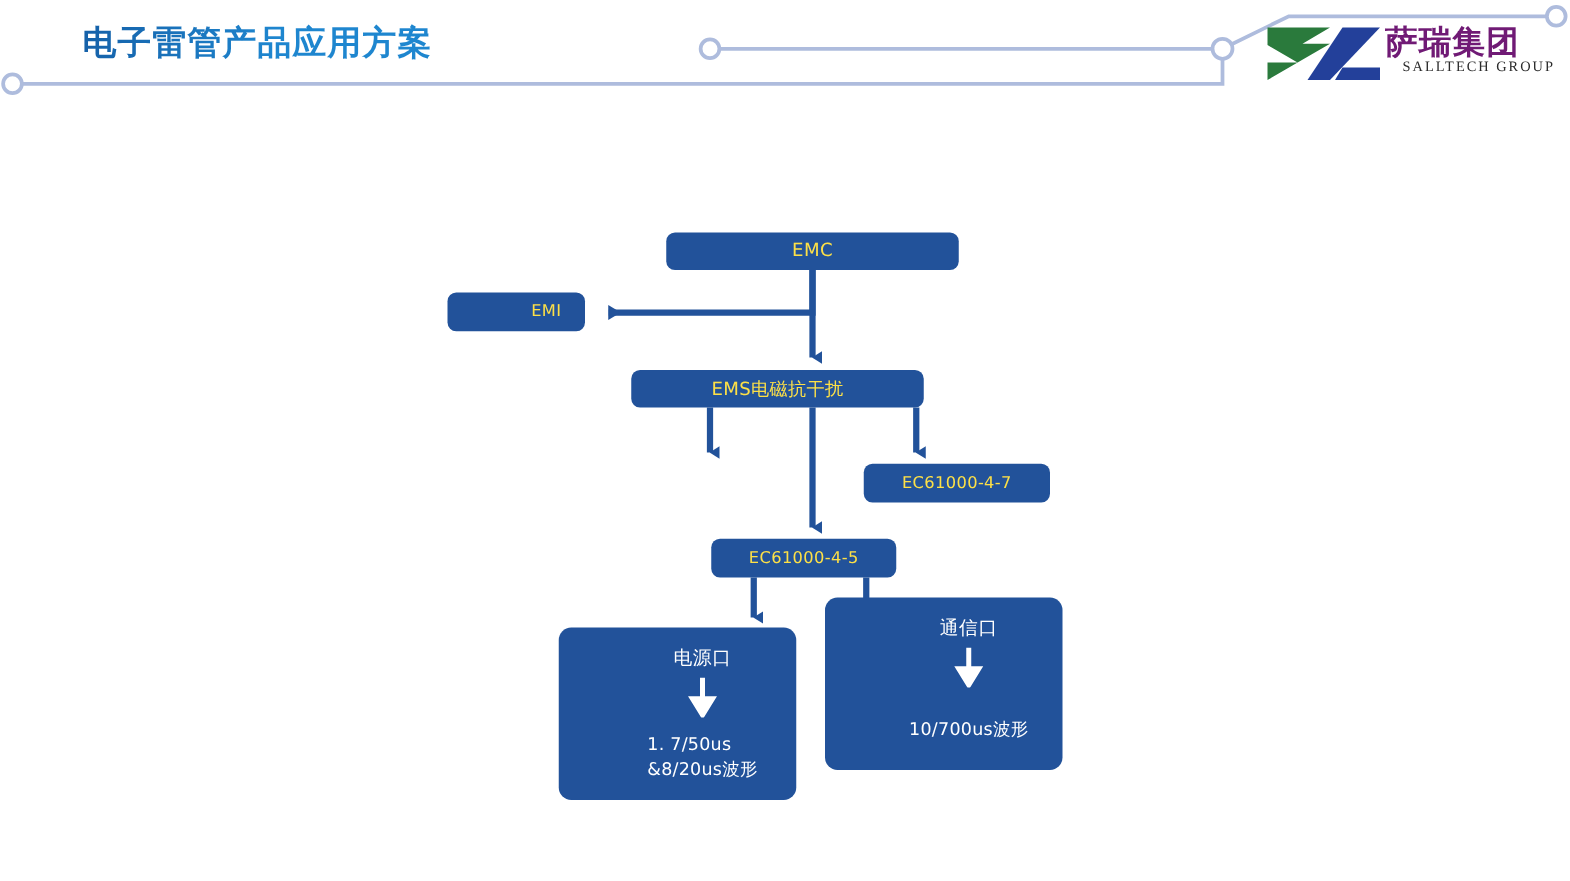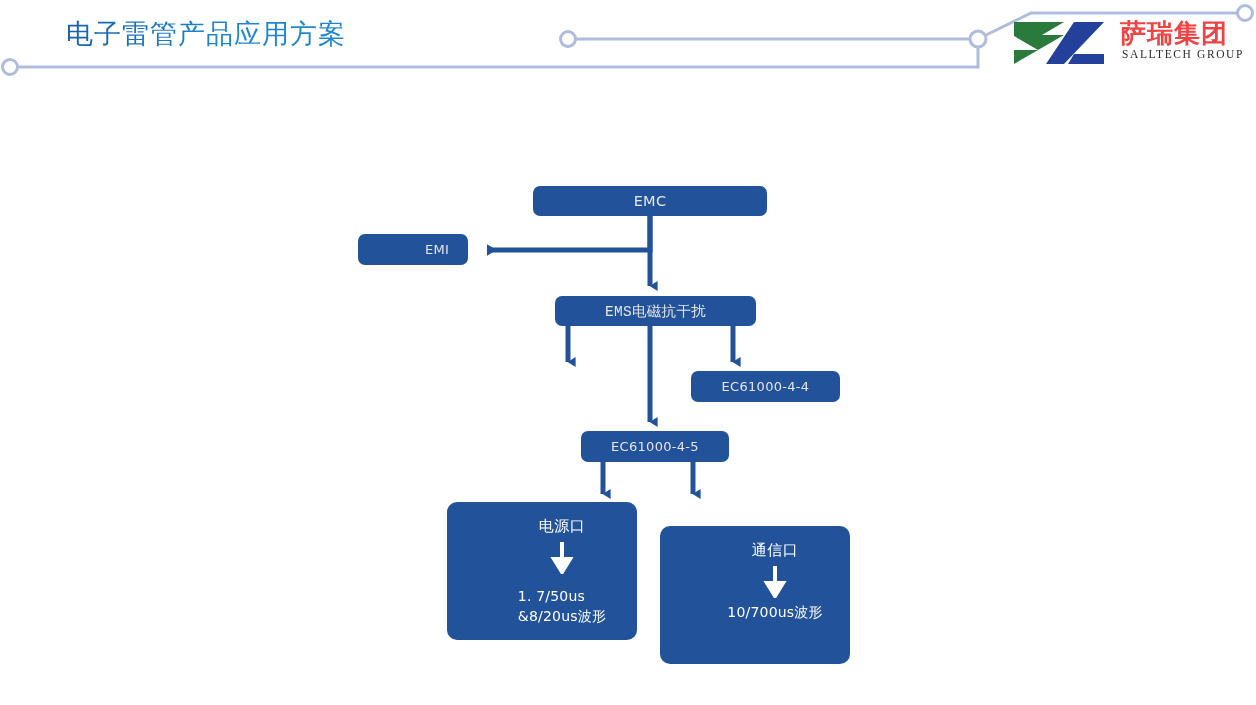--- a/index.html
+++ b/index.html
@@ -10,34 +10,34 @@
     position:relative;
     overflow:hidden;
   }
   .slide{position:absolute;inset:0;}
 
   
   .header{position:absolute;left:0;top:0;width:1256px;height:92px;}
   .deco-svg{position:absolute;left:0;top:0;}
   .slide-title{
     position:absolute;left:66px;top:16px;
-    font-size:27px;font-weight:normal;letter-spacing:1px;
+    font-size:27px;font-weight:bold;letter-spacing:1px;
     color:#1b74bd;
     background:linear-gradient(100deg,#1560a8 0%,#1e86cf 55%,#1e86cf 100%);
     -webkit-background-clip:text;background-clip:text;
     -webkit-text-fill-color:transparent;
     white-space:nowrap;
   }
 
   
   .logo{position:absolute;left:1012px;top:16px;width:232px;height:52px;}
   .logo-mark{position:absolute;left:0;top:4px;}
   .logo-cn{
-    position:absolute;left:108px;top:0px;
-    font-size:26px;font-weight:bold;color:#ef4444;
+    position:absolute;left:96px;top:0px;
+    font-size:26px;font-weight:bold;color:#701a75;
     letter-spacing:1px;white-space:nowrap;
     font-family:"DejaVu Sans","Liberation Sans",sans-serif;
   }
   .logo-en{
     position:absolute;left:110px;top:32px;
     font-size:11.5px;color:#2b2b2b;letter-spacing:1.6px;
     white-space:nowrap;
     font-family:Liberation Serif, serif;
   }
 
@@ -54,21 +54,21 @@
   
   .section-title span{display:inline-block;transform:translateX(-10px);}
 
   
   .flow{position:absolute;left:0;top:0;width:1256px;height:705px;}
   .edges{position:absolute;left:0;top:0;}
 
   .node{
     position:absolute;
     background:#22529a;
-    color:#e5e5e5;
+    color:#fde047;
     border-radius:7px;
     display:flex;align-items:center;justify-content:center;
     text-align:left;
     box-sizing:border-box;
     font-family:"DejaVu Sans","Liberation Sans",sans-serif;
   }
   .node.small{font-size:13px;letter-spacing:.3px;}
   .node.mid{font-size:14.5px;letter-spacing:.3px;}
 
   .leaf{
@@ -78,21 +78,21 @@
     border-radius:10px;
     box-sizing:border-box;
     display:flex;flex-direction:column;align-items:center;
     font-family:"DejaVu Sans","Liberation Sans",sans-serif;
     padding-left:40px;
   }
   .leaf .leaf-title{font-size:15px;margin-top:15px;letter-spacing:.5px;}
   .leaf .leaf-arrow{margin-top:6px;}
   .leaf .leaf-body{font-size:14px;line-height:20px;letter-spacing:.2px;}
   .leaf.power .leaf-body{margin-top:12px;}
-  .leaf.comm .leaf-body{margin-top:4px;}
+  .leaf.comm .leaf-body{margin-top:24px;}
 </style>
 </head>
 <body>
 
 <div class="slide">
 
   <div class="header">
 
     <svg class="deco-svg" width="1256" height="92">
 
@@ -156,45 +156,45 @@
     </svg>
 
     <div class="node mid" style="left:533px;top:186px;width:234px;height:30px;">
       <span>EMC</span>
     </div>
 
     <div class="node small" style="left:358px;top:234px;width:110px;height:31px;padding-left:48px;">
       <span>EMI</span>
     </div>
 
-    <div class="node mid" style="left:555px;top:296px;width:201px;height:30px;font-family:Liberation Mono, monospace;">
+    <div class="node mid" style="left:505px;top:296px;width:234px;height:30px;">
       <span>EMS电磁抗干扰</span>
     </div>
 
 
     <div class="node small" style="left:691px;top:371px;width:149px;height:31px;">
-      <span>EC61000-4-4</span>
-    </div>
-
-    <div class="node small" style="left:581px;top:431px;width:148px;height:31px;">
+      <span>EC61000-4-7</span>
+    </div>
+
+    <div class="node small" style="left:569px;top:431px;width:148px;height:31px;">
       <span>EC61000-4-5</span>
     </div>
 
     <div class="leaf power" style="left:447px;top:502px;width:190px;height:138px;">
       <div class="leaf-title">电源口</div>
       <svg class="leaf-arrow" width="24" height="32">
         <path d="M12,0 L12,20 M12,30 L4,17 L20,17 Z" stroke="#ffffff" stroke-width="4" fill="#ffffff"></path>
       </svg>
       <div class="leaf-body">
         <div>1. 7/50us</div>
         <div>&amp;8/20us波形</div>
       </div>
     </div>
 
-    <div class="leaf comm" style="left:660px;top:526px;width:190px;height:138px;">
+    <div class="leaf comm" style="left:660px;top:478px;width:190px;height:138px;">
       <div class="leaf-title">通信口</div>
       <svg class="leaf-arrow" width="24" height="32">
         <path d="M12,0 L12,20 M12,30 L4,17 L20,17 Z" stroke="#ffffff" stroke-width="4" fill="#ffffff"></path>
       </svg>
       <div class="leaf-body">
         <div>10/700us波形</div>
       </div>
     </div>
 
   </div>

